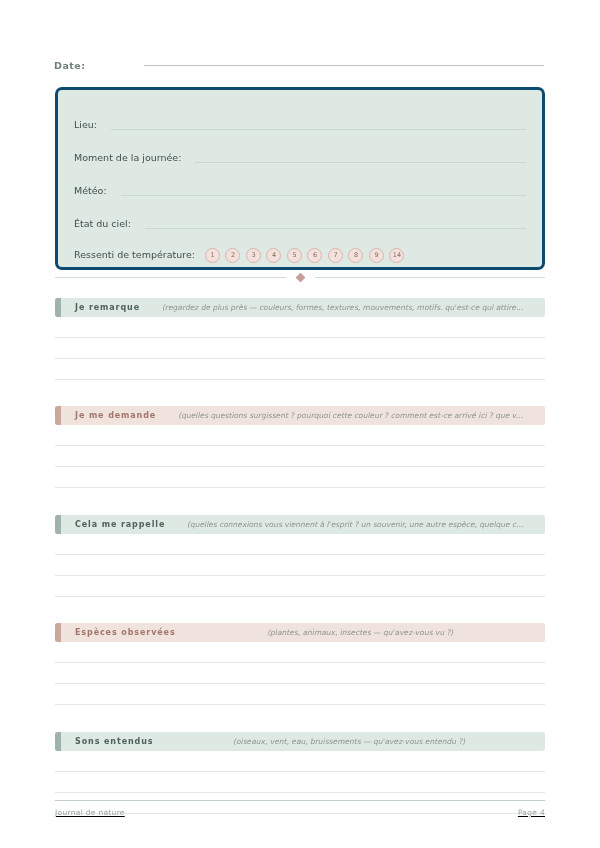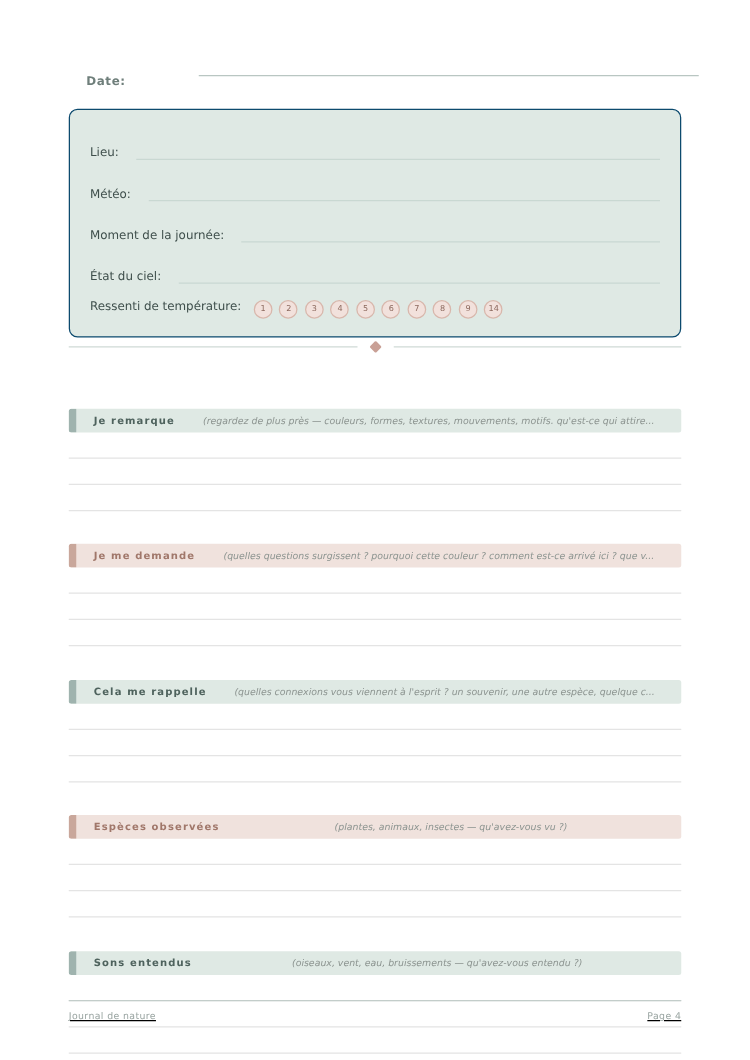--- a/index.html
+++ b/index.html
@@ -16,25 +16,25 @@
     width: 600px;
     height: 848px;
     background: #ffffff;
     padding: 0;
     overflow: hidden;
   }
 
   
   .date-row {
     position: absolute;
-    left: 69px;
+    left: 54px;
     top: 60px;
     width: 490px;
     display: flex;
-    align-items: flex-start;
+    align-items: center;
     gap: 22px;
   }
   .date-label {
     font-size: 9.5px;
     font-weight: bold;
     color: #6f7f7b;
     letter-spacing: 0.5px;
     white-space: nowrap;
     padding-bottom: 1px;
   }
@@ -47,21 +47,21 @@
   }
 
   
   .meta-box {
     position: absolute;
     left: 55px;
     top: 87px;
     width: 490px;
     height: 183px;
     background: #dfe9e4;
-    border: 1px solid #0c4a6e;
+    border: 3px solid #0c4a6e;
     border-radius: 7px;
     padding: 13px 16px 10px 16px;
   }
   .meta-row {
     display: flex;
     align-items: flex-end;
     height: 30px;
     margin-bottom: 3px;
   }
   .meta-label {
@@ -71,21 +71,21 @@
     padding-bottom: 2px;
     line-height: 12px;
   }
   .meta-rule {
     flex: 1;
     height: 0;
     border-bottom: 1px solid #c9d8d2;
     margin-left: 14px;
     margin-bottom: 3px;
   }
-  .meta-row.rating { align-items: center; height: 28px; margin-bottom: 0; }
+  .meta-row.rating { align-items: flex-end; height: 28px; margin-bottom: 0; }
   .rating-scale {
     display: flex;
     align-items: center;
     gap: 5.5px;
     margin-left: 10px;
   }
   .rating-dot {
     width: 15px;
     height: 15px;
     border-radius: 50%;
@@ -122,21 +122,20 @@
     transform: rotate(45deg);
     margin: 0 11px;
     border-radius: 1px;
   }
 
   
   .section {
     position: absolute;
     left: 55px;
     width: 490px;
-    margin-top: 29px;
   }
   .sec-header {
     height: 19px;
     display: flex;
     align-items: center;
     overflow: hidden;
     border-radius: 2px;
   }
   .sec-accent {
     width: 6px;
@@ -215,26 +214,26 @@
   </div>
 
   <div class="meta-box">
 
     <div class="meta-row">
       <span class="meta-label">Lieu:</span>
       <span class="meta-rule"></span>
     </div>
 
     <div class="meta-row">
+      <span class="meta-label">Moment de la journée:</span>
+      <span class="meta-rule"></span>
+    </div>
+
+    <div class="meta-row">
       <span class="meta-label">Météo:</span>
-      <span class="meta-rule"></span>
-    </div>
-
-    <div class="meta-row">
-      <span class="meta-label">Moment de la journée:</span>
       <span class="meta-rule"></span>
     </div>
 
     <div class="meta-row">
       <span class="meta-label">État du ciel:</span>
       <span class="meta-rule"></span>
     </div>
 
     <div class="meta-row rating">
       <span class="meta-label">Ressenti de température:</span>

